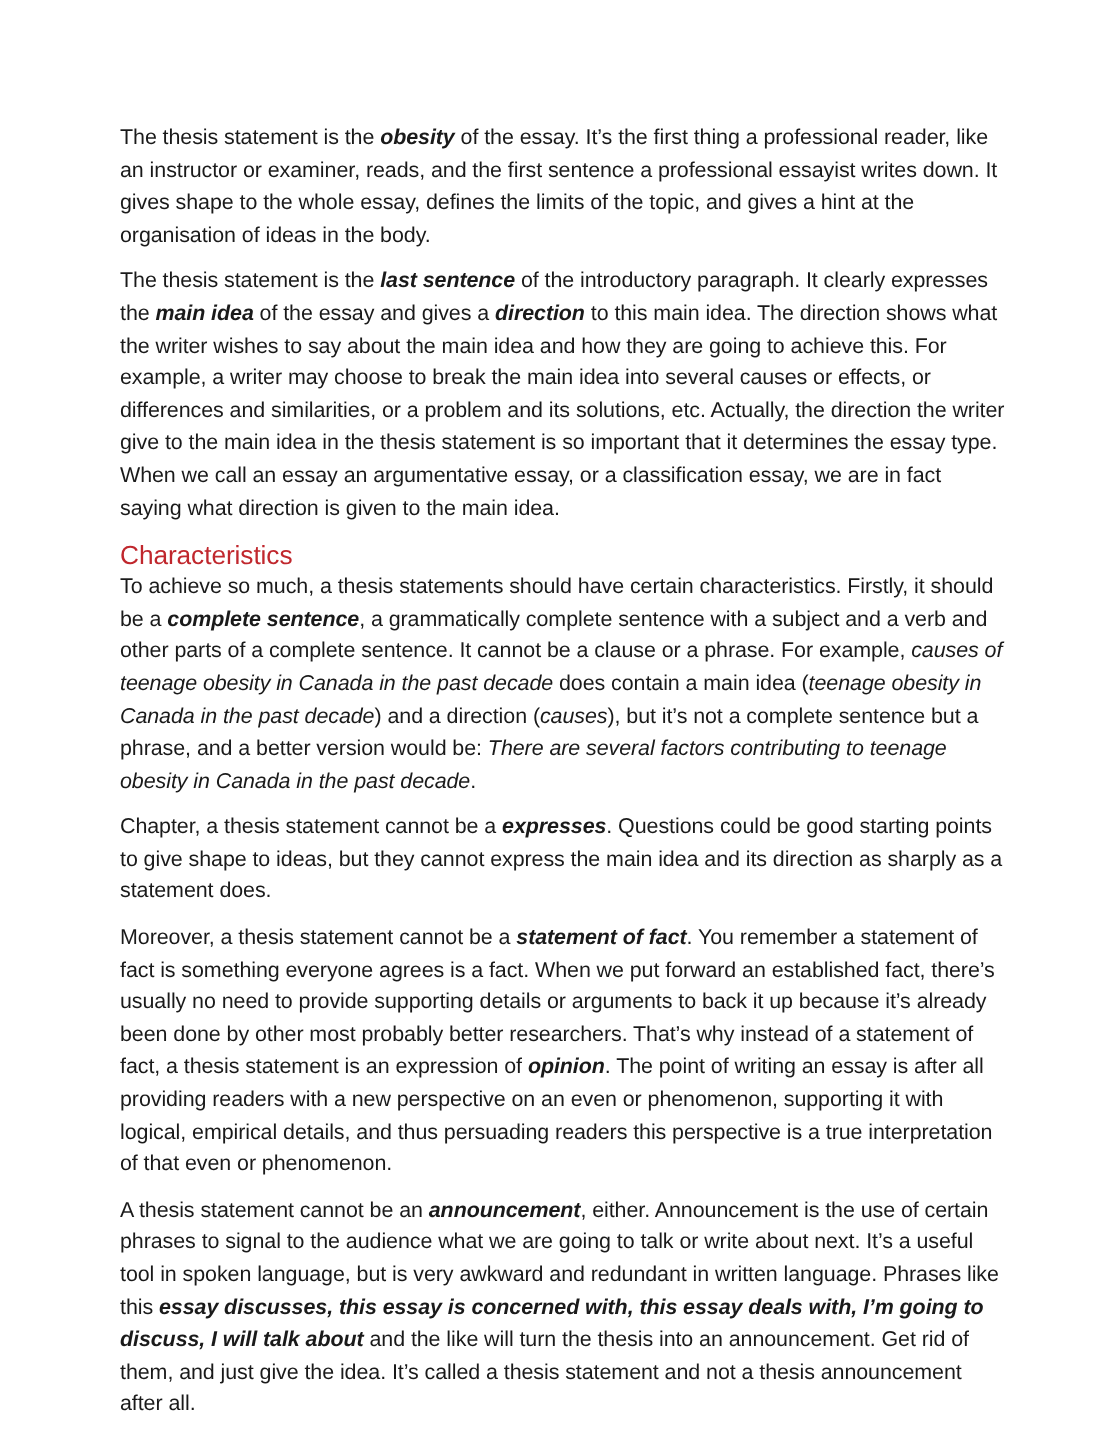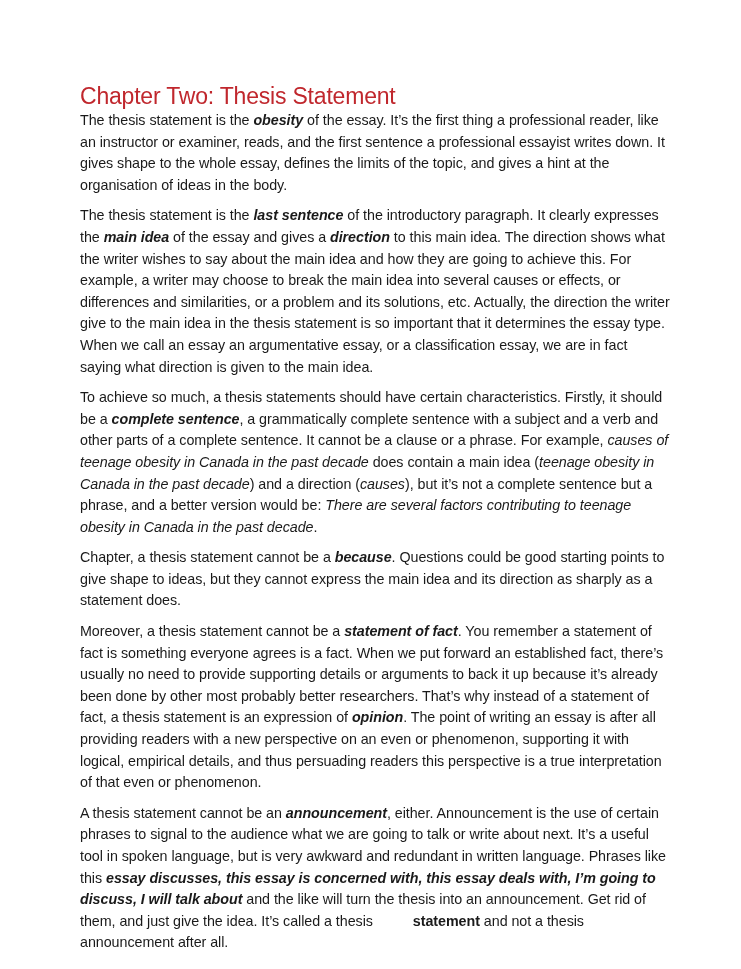--- a/index.html
+++ b/index.html
@@ -37,30 +37,30 @@
       color: #c0272d;
       font-size: 17.5px;
       line-height: 22px;
       margin: 8px 0 0 0;
     }
     p {
       margin: 0 0 9px 0;
     }
     .bi { font-weight: bold; font-style: italic; }
     .i { font-style: italic; }
-    .b { font-weight: bold; margin-left: 36px; }
+    .b { font-weight: normal; }
   </style>
 </head>
 <body>
 
 <div class="page">
-  <h1>Chapter Two: Thesis Statement</h1>
   <div id="intro">
       <p><span>The thesis statement is the </span><span class="bi">obesity</span><span> of the essay. It’s the first thing a professional reader, like an instructor or examiner, reads, and the first sentence a professional essayist writes down. It gives shape to the whole essay, defines the limits of the topic, and gives a hint at the organisation of ideas in the body.</span></p>
       <p><span>The thesis statement is the </span><span class="bi">last sentence</span><span> of the introductory paragraph. It clearly expresses the </span><span class="bi">main idea</span><span> of the essay and gives a </span><span class="bi">direction</span><span> to this main idea. The direction shows what the writer wishes to say about the main idea and how they are going to achieve this. For example, a writer may choose to break the main idea into several causes or effects, or differences and similarities, or a problem and its solutions, etc. Actually, the direction the writer give to the main idea in the thesis statement is so important that it determines the essay type. When we call an essay an argumentative essay, or a classification essay, we are in fact saying what direction is given to the main idea.</span></p>
     </div>
+  <h2>Characteristics</h2>
   <div id="section">
       <p><span>To achieve so much, a thesis statements should have certain characteristics. Firstly, it should be a </span><span class="bi">complete sentence</span><span>, a grammatically complete sentence with a subject and a verb and other parts of a complete sentence. It cannot be a clause or a phrase. For example, </span><span class="i">causes of teenage obesity in Canada in the past decade</span><span> does contain a main idea (</span><span class="i">teenage obesity in Canada in the past decade</span><span>) and a direction (</span><span class="i">causes</span><span>), but it’s not a complete sentence but a phrase, and a better version would be: </span><span class="i">There are several factors contributing to teenage obesity in Canada in the past decade</span><span>.</span></p>
-      <p><span>Chapter, a thesis statement cannot be a </span><span class="bi">because</span><span>. Questions could be good starting points to give shape to ideas, but they cannot express the main idea and its direction as sharply as a statement does.</span></p>
+      <p><span>Chapter, a thesis statement cannot be a </span><span class="bi">expresses</span><span>. Questions could be good starting points to give shape to ideas, but they cannot express the main idea and its direction as sharply as a statement does.</span></p>
       <p><span>Moreover, a thesis statement cannot be a </span><span class="bi">statement of fact</span><span>. You remember a statement of fact is something everyone agrees is a fact. When we put forward an established fact, there’s usually no need to provide supporting details or arguments to back it up because it’s already been done by other most probably better researchers. That’s why instead of a statement of fact, a thesis statement is an expression of </span><span class="bi">opinion</span><span>. The point of writing an essay is after all providing readers with a new perspective on an even or phenomenon, supporting it with logical, empirical details, and thus persuading readers this perspective is a true interpretation of that even or phenomenon.</span></p>
       <p><span>A thesis statement cannot be an </span><span class="bi">announcement</span><span>, either. Announcement is the use of certain phrases to signal to the audience what we are going to talk or write about next. It’s a useful tool in spoken language, but is very awkward and redundant in written language. Phrases like this </span><span class="bi">essay discusses, this essay is concerned with, this essay deals with, I’m going to discuss, I will talk about</span><span> and the like will turn the thesis into an announcement. Get rid of them, and just give the idea. It’s called a thesis </span><span class="b">statement</span><span> and not a thesis announcement after all.</span></p>
     </div>
 </div>
 
 </body></html>

